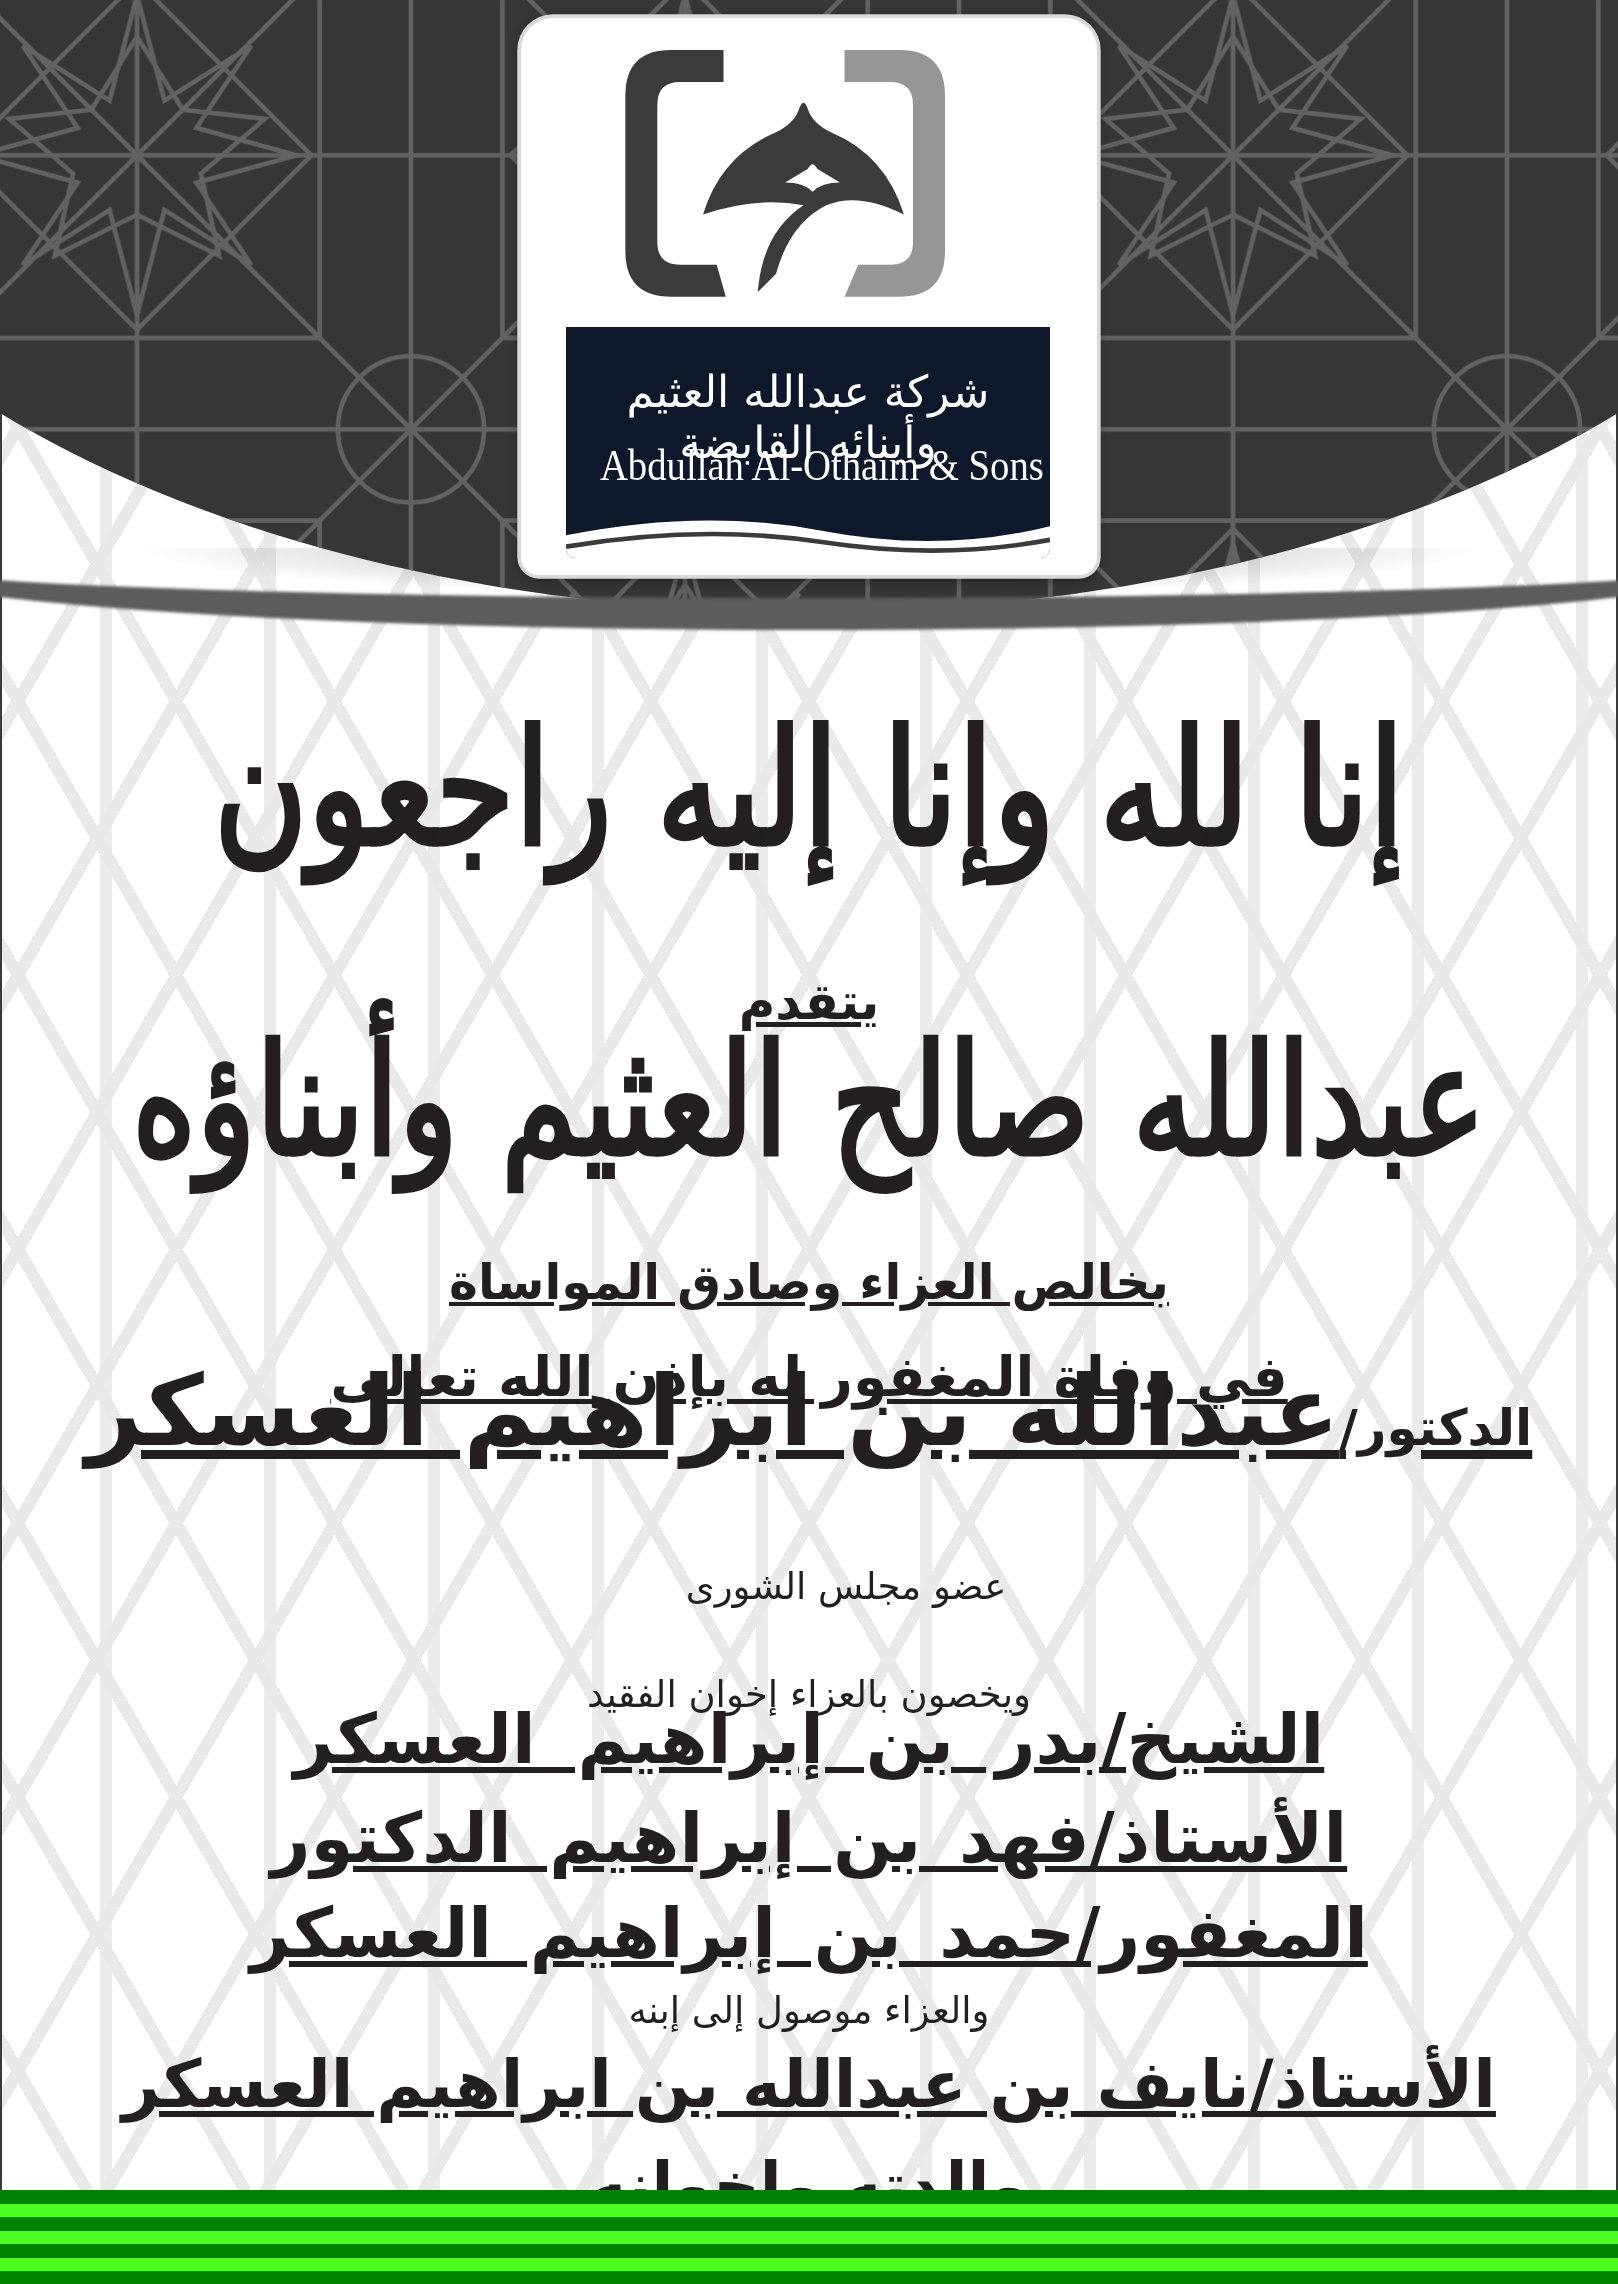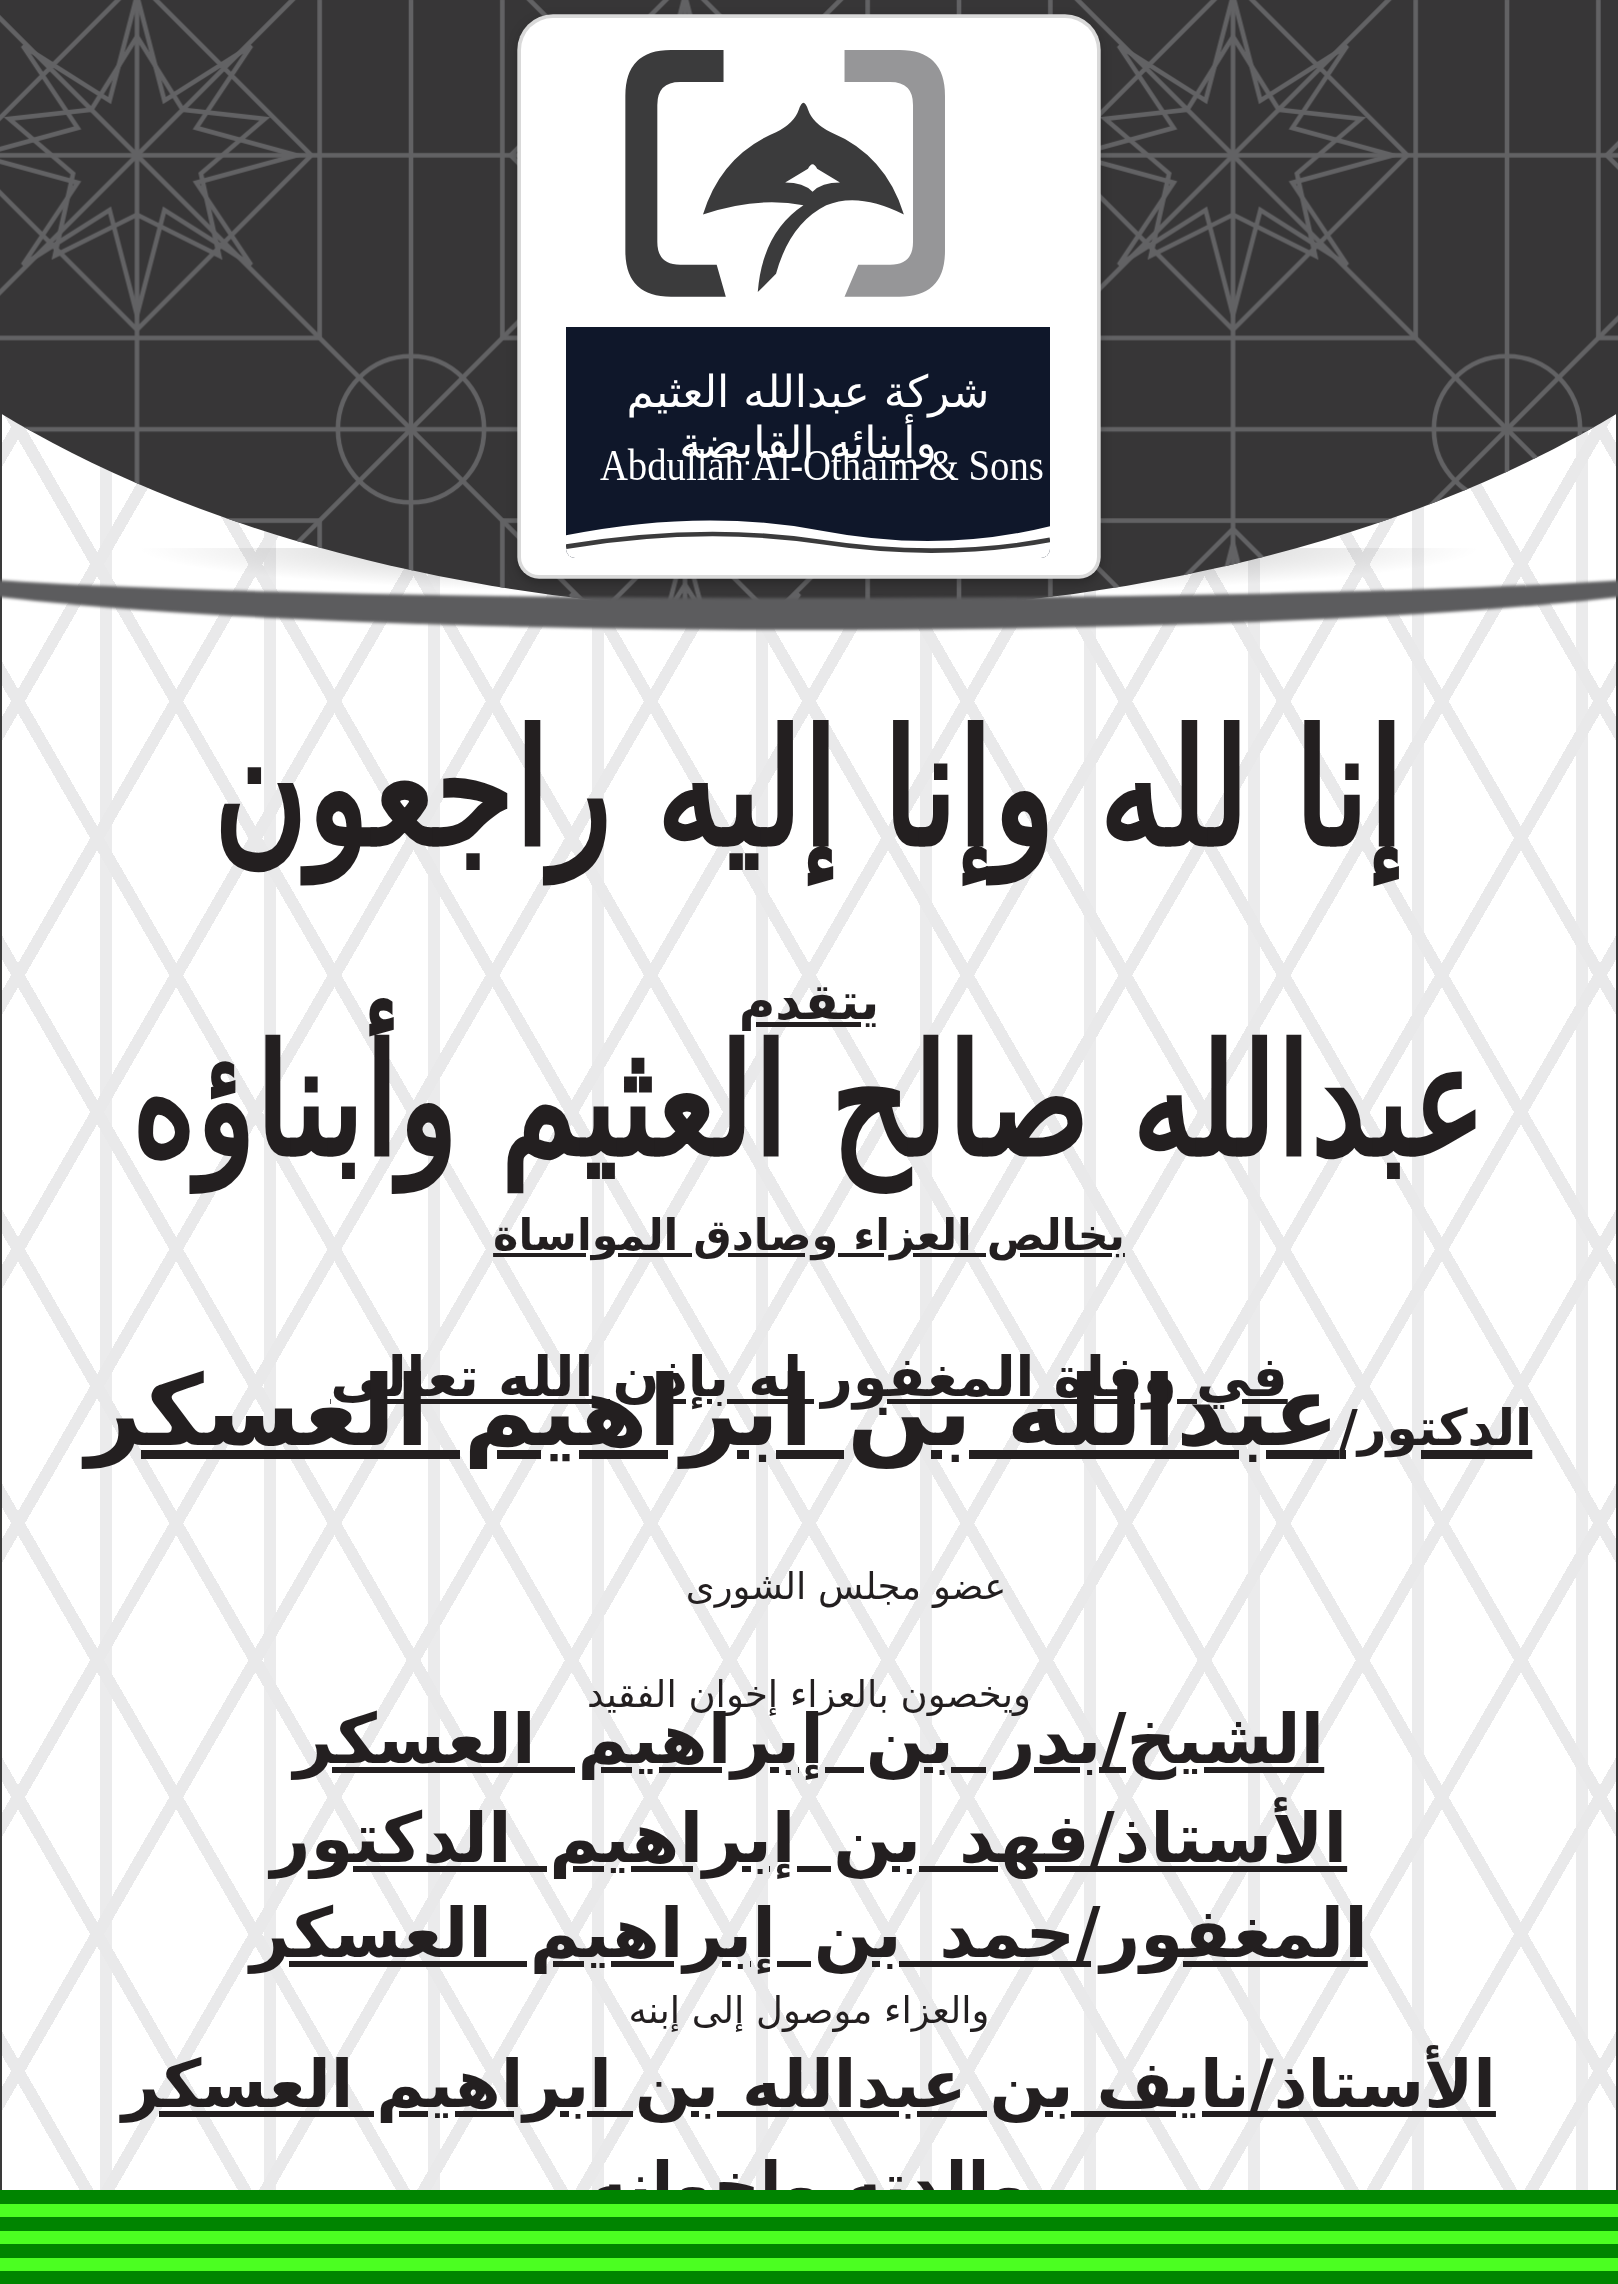--- a/index.html
+++ b/index.html
@@ -75,21 +75,21 @@
       position: absolute; left: 0; width: 1618px;
       text-align: center; direction: rtl; color: #231f20;
       white-space: nowrap;
     }
     .calli { font-family: "DejaVu Serif", serif; font-weight: bold; }
     .kufi  { font-family: "DejaVu Sans", sans-serif; font-weight: bold; text-decoration: underline; }
     .thin  { font-family: "DejaVu Sans", sans-serif; font-weight: normal; }
     .l-verse  { top: 713px; font-size: 128px; transform: scaleY(1.25); letter-spacing: 4.6px; }
     .l-offers { top: 973px; font-size: 50px; }
     .l-family { top: 1028px; font-size: 123px; transform: scaleY(1.25); }
-    .l-cond1  { top: 1210px; font-size: 43px; }
+    .l-cond1  { top: 1254px; font-size: 49px; }
     .l-cond2  { top: 1345px; font-size: 55px; }
     .l-name   { top: 1354px; font-size: 98px; }
     .l-name .title { font-size: 50px; }
     .l-member { top: 1565px; font-size: 37px; padding-left: 37px; }
     .l-special{ top: 1629px; font-size: 37px; margin-top: 44px; }
     .l-bro1   { top: 1699px; font-size: 69px; word-spacing: 18px; }
     .l-bro2   { top: 1798px; font-size: 69px; word-spacing: 13.7px; }
     .l-bro3   { top: 1893px; font-size: 69px; word-spacing: 13.7px; }
     .l-ext    { top: 1989px; font-size: 37px; }
     .l-son    { top: 2046px; font-size: 66px; }

